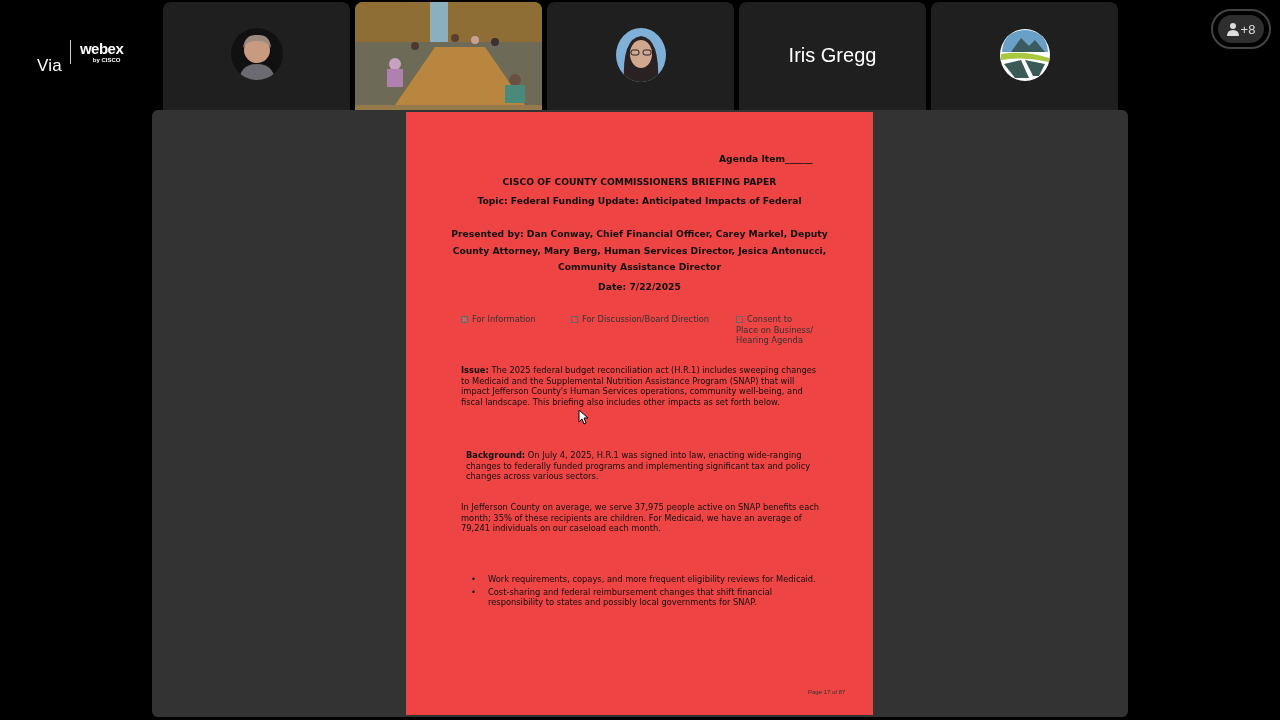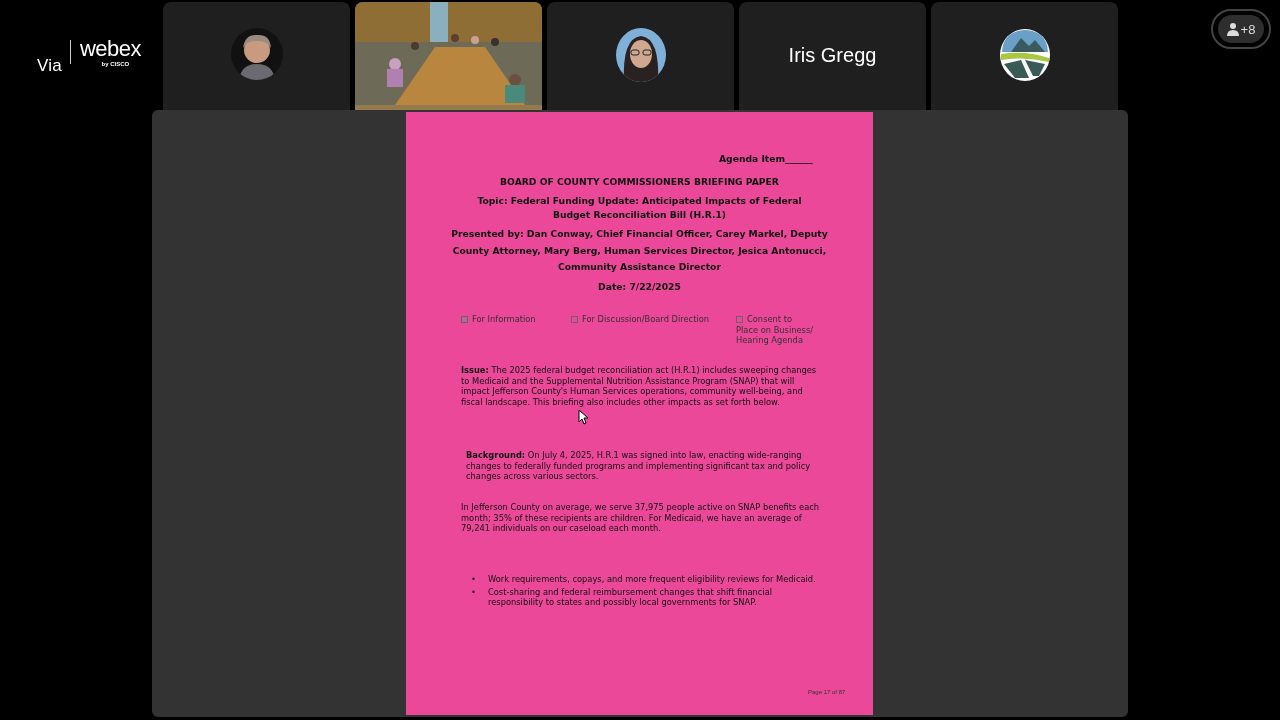--- a/index.html
+++ b/index.html
@@ -1,32 +1,32 @@
 <!DOCTYPE html>
 <html><head>
 <meta charset="utf-8">
 <style>
   * { box-sizing: border-box; margin: 0; padding: 0; }
   html, body { width: 1280px; height: 720px; background: #000; overflow: hidden; font-family: "Liberation Sans", sans-serif; }
   .brand { position: absolute; left: 37px; top: 28px; color: #fff; display: flex; align-items: center; }
   .brand .via { font-size: 17px; letter-spacing: 0.2px; margin-top: 28px; }
   .brand .sep { width: 1px; height: 24px; background: #ccc; margin: 0 9px 0 8px; }
   .brand .logo { display: flex; flex-direction: column; align-items: center; line-height: 1; }
-  .brand .webex { font-size: 22px; font-weight: normal; letter-spacing: -0.5px; }
+  .brand .webex { font-size: 15px; font-weight: bold; letter-spacing: -0.5px; }
   .brand .cisco { font-size: 6px; font-weight: bold; margin-top: 1px; margin-left: 10px; }
   .tile { position: absolute; top: 2px; width: 187px; height: 132px; background: #1f1f1f; border-radius: 8px; overflow: hidden; }
   .tile .name { position: absolute; left: 12px; bottom: 6px; color: #ec4899; font-size: 15px; white-space: nowrap; }
   .tile .center-name { position: absolute; left: 0; right: 0; top: 42px; text-align: center; color: #fff; font-size: 20px; }
   .avatar { position: absolute; left: 50%; top: 26px; width: 52px; height: 52px; margin-left: -26px; border-radius: 50%; overflow: hidden; }
   .room { background: linear-gradient(180deg, #8a6a30 0%, #9a7a3a 35%, #7a6a50 60%, #b08a48 100%); }
   .room .name-bg { position: absolute; left: 6px; bottom: 3px; background: rgba(40,30,15,0.75); border-radius: 4px; padding: 2px 6px; color: #fff; font-size: 15px; }
   .more { position: absolute; left: 1211px; top: 9px; width: 60px; height: 40px; border: 2px solid #444; border-radius: 20px; display: flex; align-items: center; justify-content: center; }
   .more .inner { width: 46px; height: 28px; background: #2e2e2e; border-radius: 14px; display: flex; align-items: center; justify-content: center; color: #ddd; font-size: 13px; gap: 2px; }
   .share { position: absolute; left: 152px; top: 110px; width: 976px; height: 607px; background: #333; border-radius: 6px; }
-  .page { position: absolute; left: 406px; top: 112px; width: 467px; height: 603px; background: #ec4899; font-family: "DejaVu Sans", sans-serif; color: #111; }
+  .page { position: absolute; left: 406px; top: 112px; width: 467px; height: 603px; background: #ef4444; font-family: "DejaVu Sans", sans-serif; color: #111; }
   .page .b { font-weight: bold; }
   .abs { position: absolute; }
   .center { text-align: center; left: 0; right: 0; }
   .t9 { font-size: 9.2px; line-height: 11px; }
   .t8 { font-size: 8.3px; line-height: 10.7px; }
   .chk { display: inline-block; width: 7px; height: 7px; border: 1px solid #666; margin-right: 4px; vertical-align: -1px; position: relative; }
   .chk.x::before, .chk.x::after { content: ""; position: absolute; left: -1px; top: 2px; width: 7px; height: 1px; background: #888; transform: rotate(45deg); }
   .chk.x::after { transform: rotate(-45deg); }
   ul.bul { list-style: none; }
   ul.bul li { position: relative; padding-left: 27px; margin-bottom: 2px; }
@@ -113,23 +113,22 @@
         <path d="M0 14 Q0 8 6 8 Q12 8 12 14Z" fill="#ddd"></path>
       </svg>
     <span>+8</span>
   </div>
 </div>
 
 <div class="share"></div>
 
 <div class="page">
   <div class="abs b t9" style="left:313px; top:41px;">Agenda Item______</div>
-  <div class="abs center b t9" style="top:64px;">BOARD OF COUNTY COMMISSIONERS BRIEFING PAPER</div>
+  <div class="abs center b t9" style="top:64px;">CISCO OF COUNTY COMMISSIONERS BRIEFING PAPER</div>
   <div class="abs center b t9" style="top:83px;">Topic: Federal Funding Update: Anticipated Impacts of Federal</div>
-  <div class="abs center b t9" style="top:97px;">Budget Reconciliation Bill (H.R.1)</div>
   <div class="abs center b t9" style="top:116px;">Presented by: Dan Conway, Chief Financial Officer, Carey Markel, Deputy</div>
   <div class="abs center b t9" style="top:133px;">County Attorney, Mary Berg, Human Services Director, Jesica Antonucci,</div>
   <div class="abs center b t9" style="top:149px;">Community Assistance Director</div>
   <div class="abs center b t9" style="top:169px;">Date: 7/22/2025</div>
 
   <div class="abs t8" style="left:55px; top:202px; color:#333;">
     <span class="chk x"></span><span>For Information</span>
   </div>
   <div class="abs t8" style="left:165px; top:202px; color:#333;">
     <span class="chk"></span><span>For Discussion/Board Direction</span>

